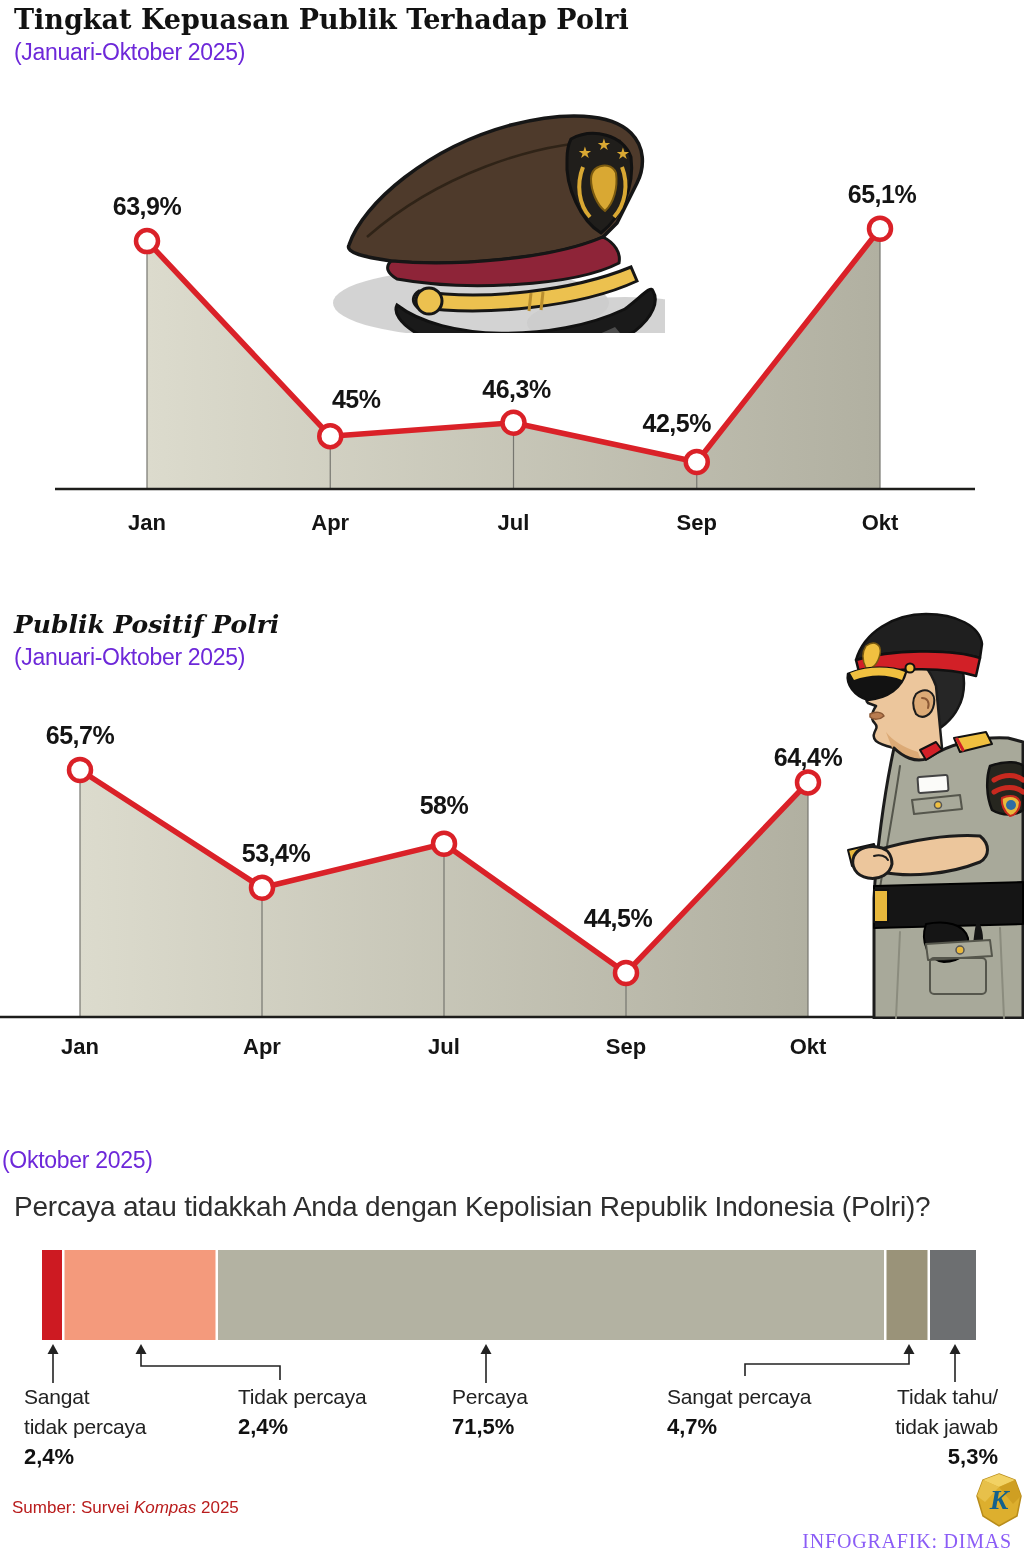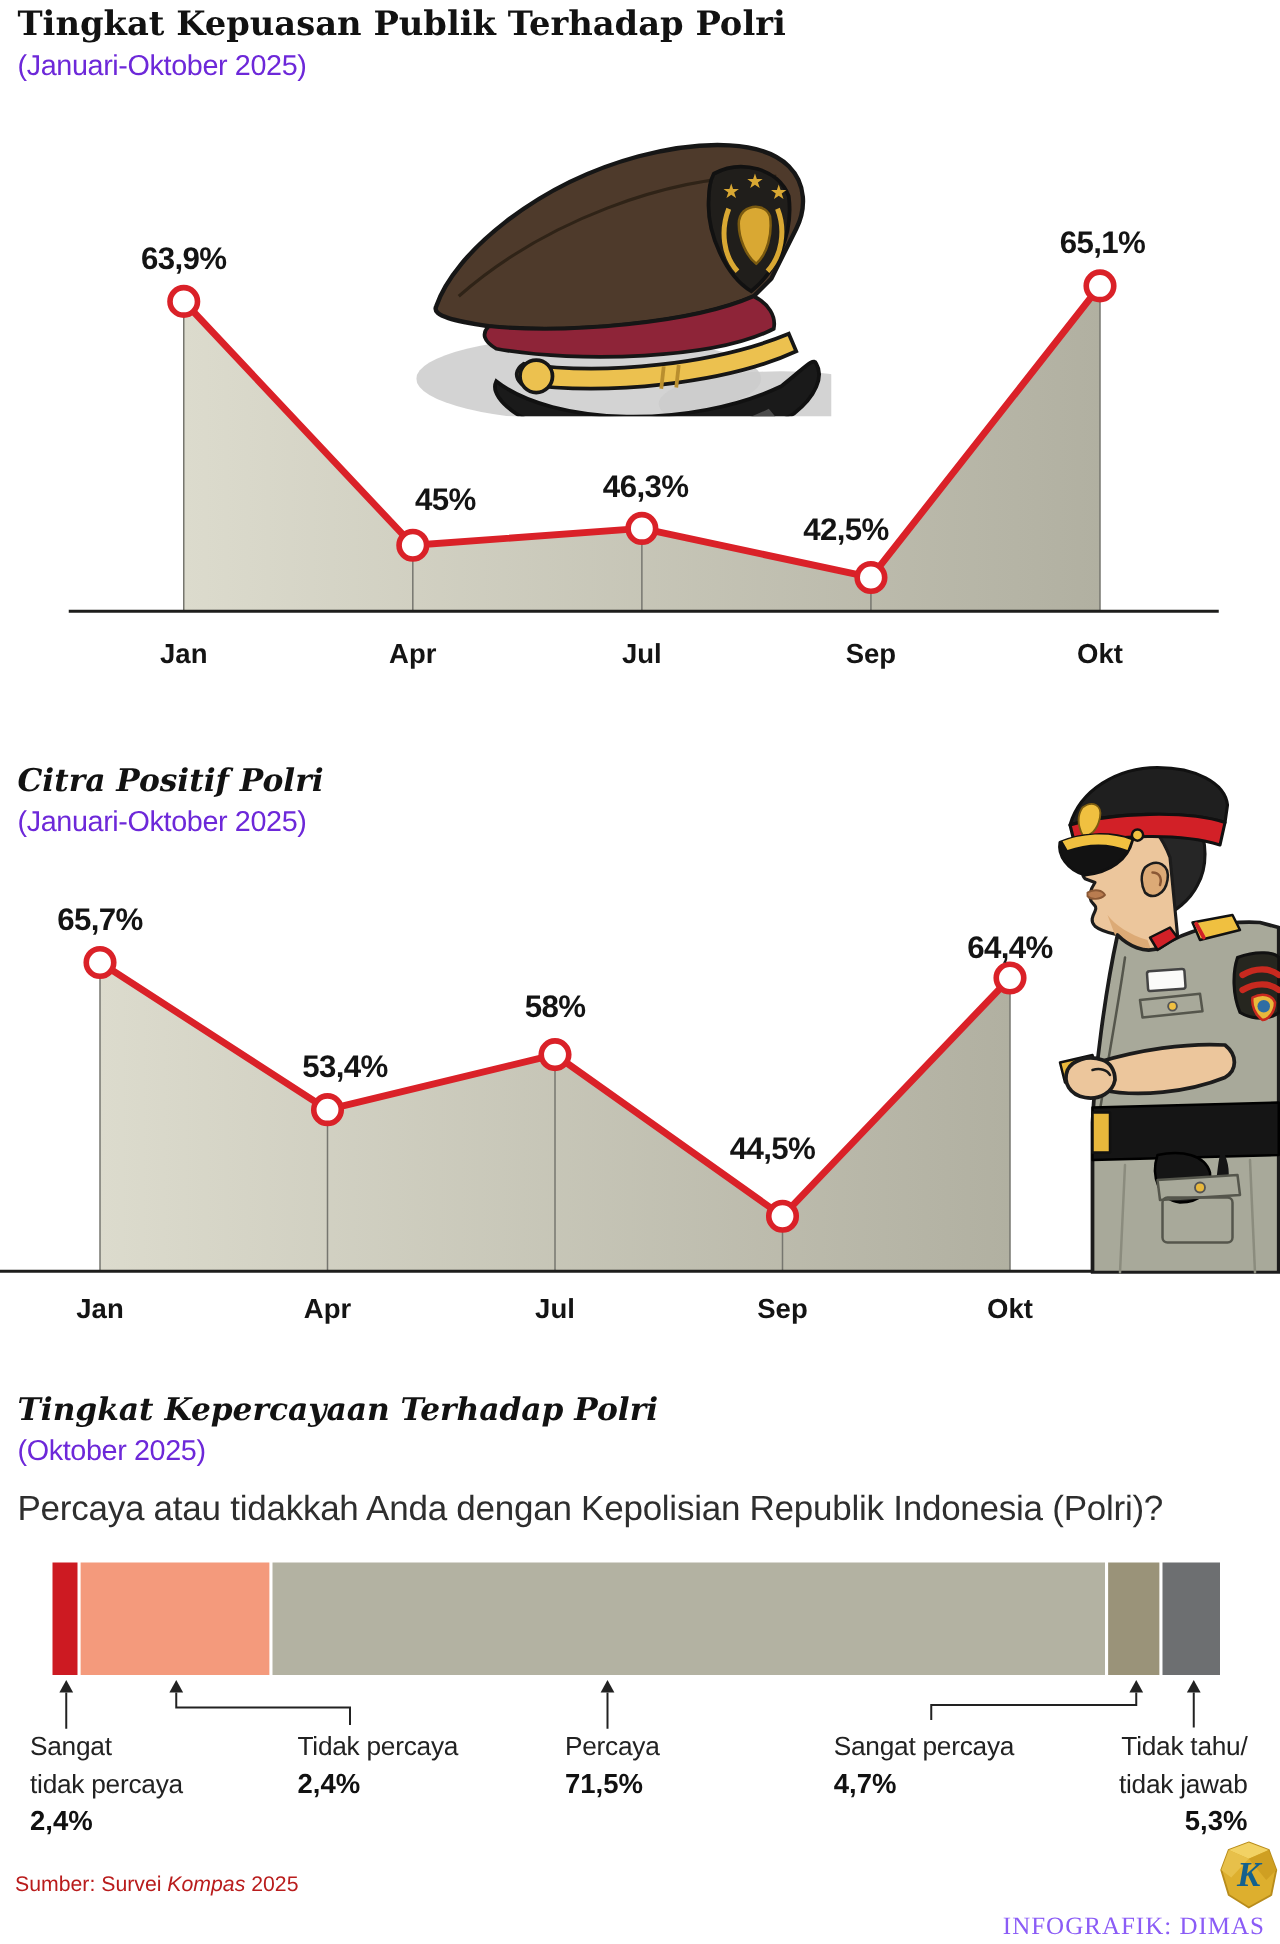--- a/index.html
+++ b/index.html
@@ -20,25 +20,24 @@
   .logo-k{font-family:"Liberation Serif",serif;font-weight:700;font-style:italic;font-size:28px;fill:#13618d;}
 </style>
 </head>
 <body>
 
 <div id="canvas">
 
   <div class="abs serif-title" style="left:14px;top:4px;">Tingkat Kepuasan Publik Terhadap Polri</div>
   <div class="abs subtitle" style="left:14px;top:39px;">(Januari-Oktober 2025)</div>
 
-  <div class="abs serif-title-italic" style="left:14px;top:610px;">Citra Positif Polri</div>
+  <div class="abs serif-title-italic" style="left:14px;top:610px;">Publik Positif Polri</div>
   <div class="abs subtitle" style="left:14px;top:644px;">(Januari-Oktober 2025)</div>
 
-  <div class="abs serif-title-italic" style="left:14px;top:1113px;">Tingkat Kepercayaan Terhadap Polri</div>
-  <div class="abs subtitle" style="left:14px;top:1147px;">(Oktober 2025)</div>
+  <div class="abs subtitle" style="left:2px;top:1147px;">(Oktober 2025)</div>
   <div class="abs question" style="left:14px;top:1191px;">Percaya atau tidakkah Anda dengan Kepolisian Republik Indonesia (Polri)?</div>
 
   <svg id="gfx" class="abs" style="left:0;top:0;" width="1024" height="1555" viewBox="0 0 1024 1555">
       <defs>
         <linearGradient id="areaGrad0" x1="0" y1="0" x2="1" y2="0">
           <stop offset="0%" stop-color="#dcdbcd"></stop>
           <stop offset="100%" stop-color="#b1b0a1"></stop>
         </linearGradient>
         <linearGradient id="areaGrad1" x1="0" y1="0" x2="1" y2="0">
           <stop offset="0%" stop-color="#dcdbcd"></stop>

